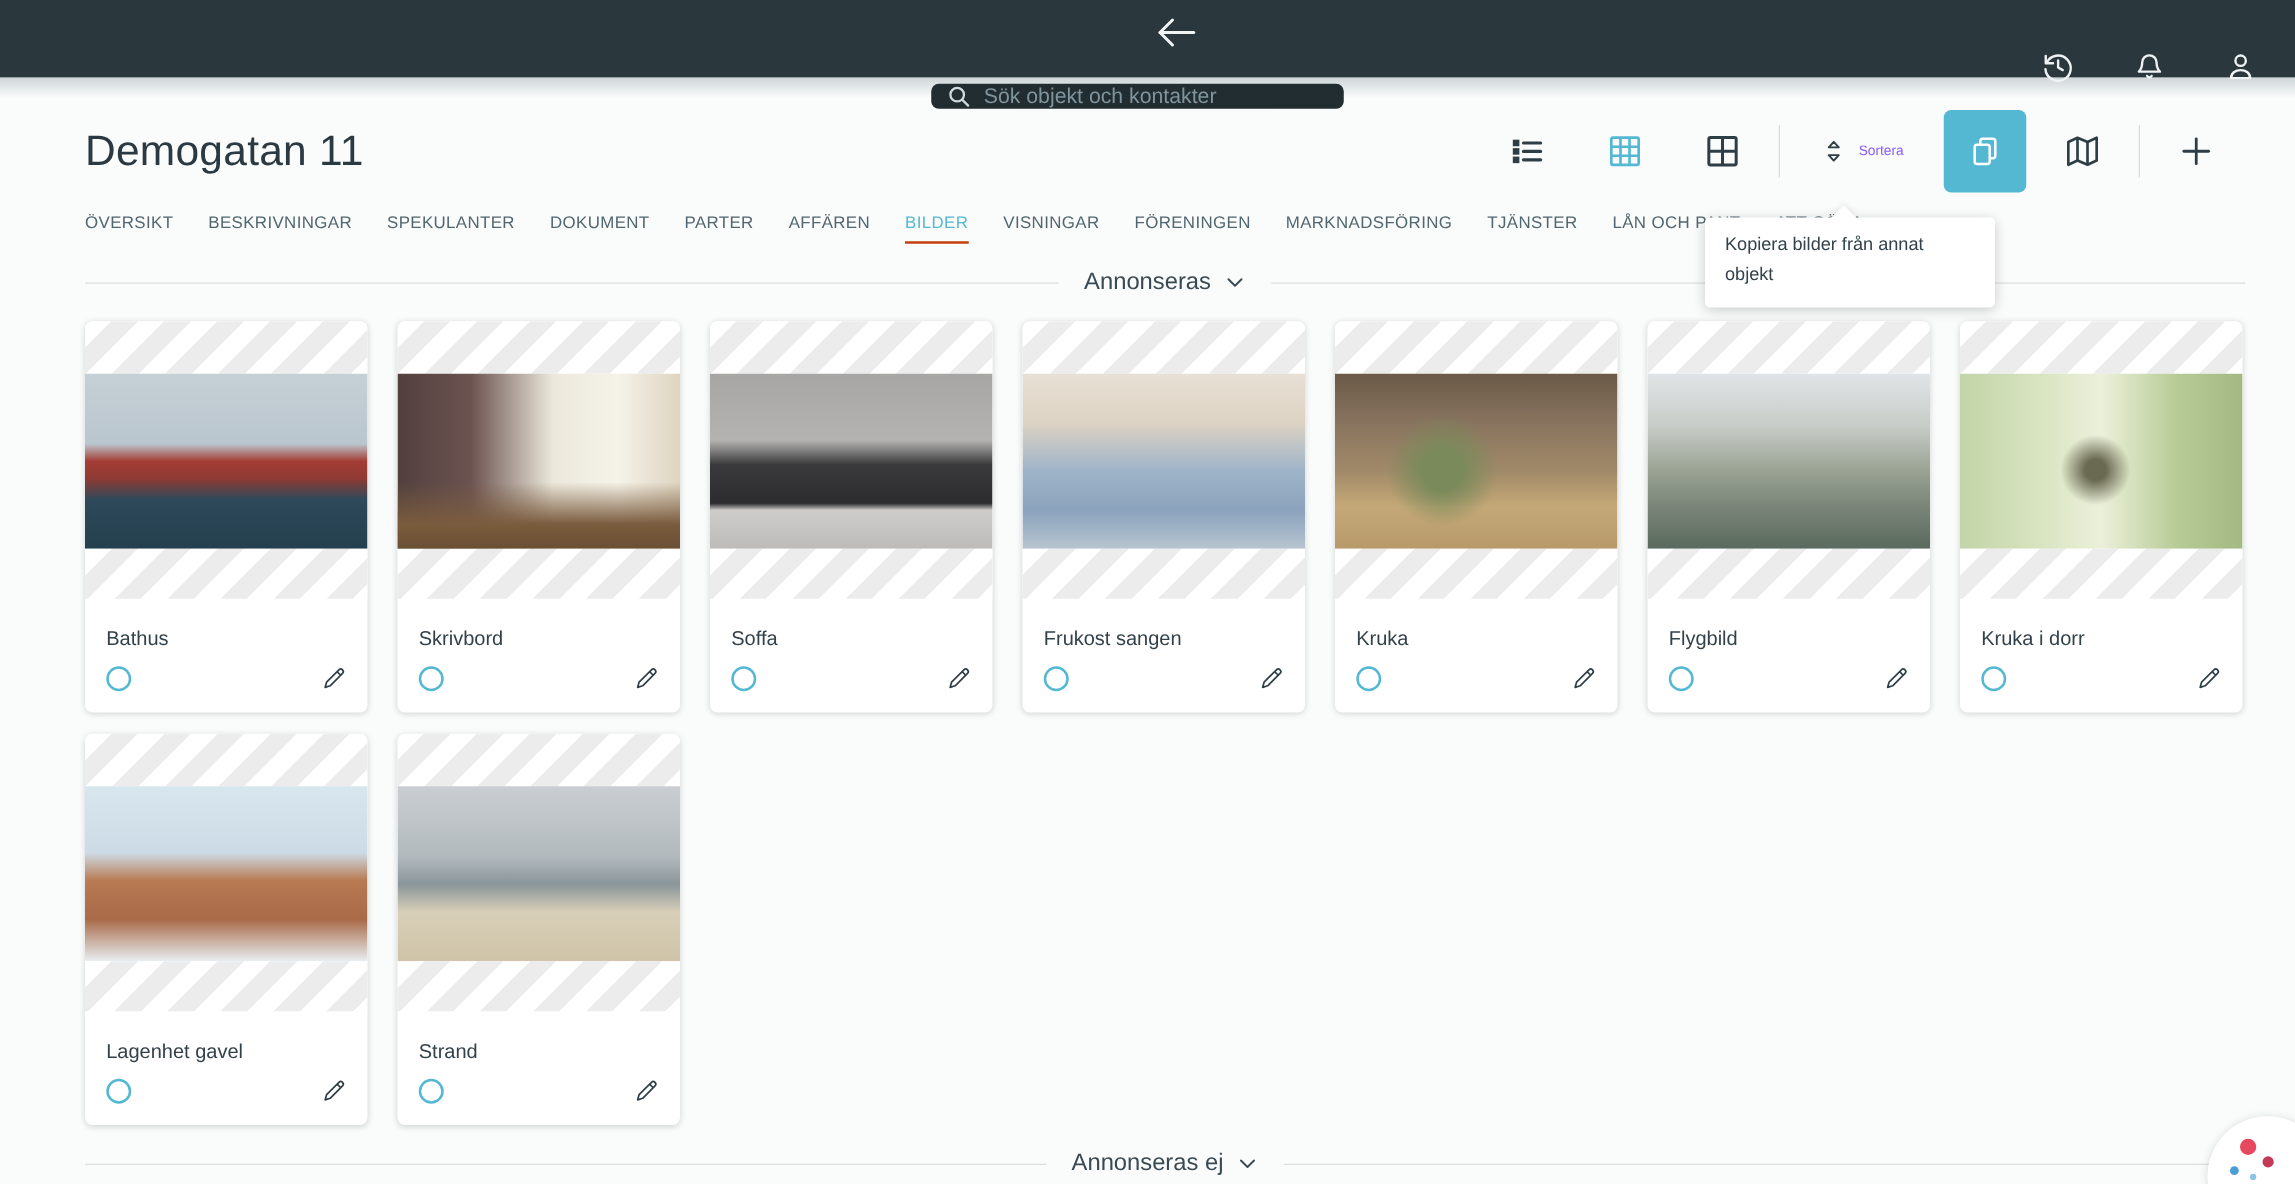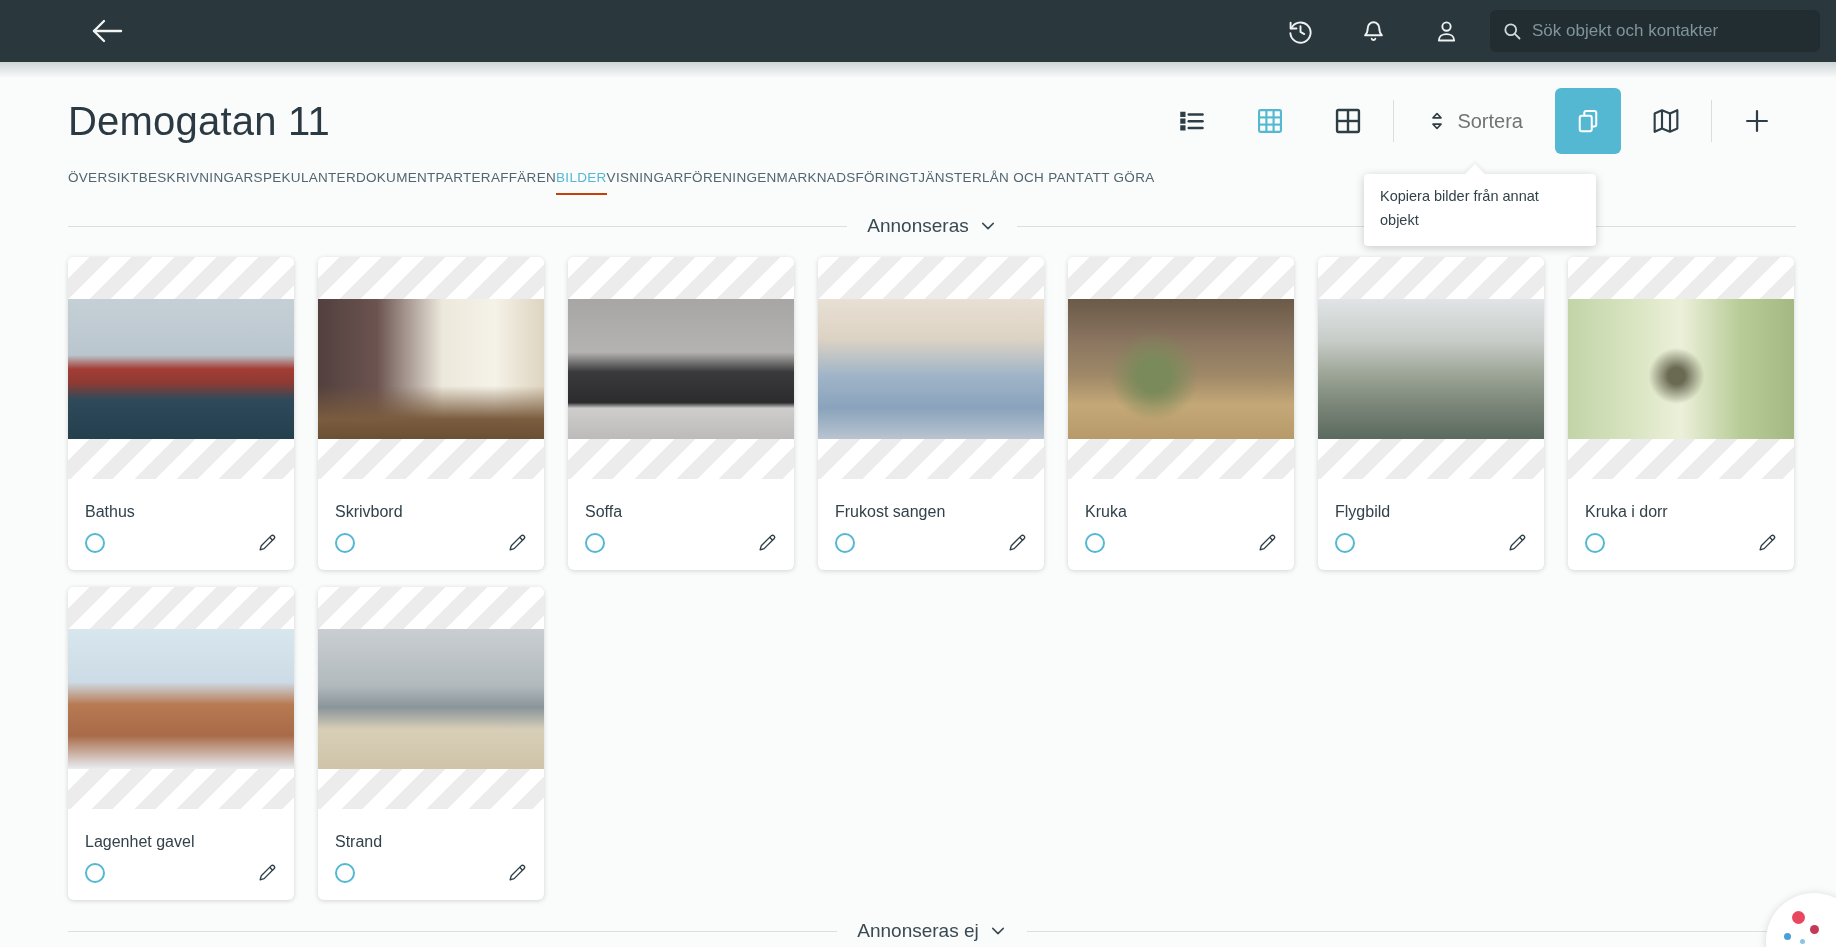--- a/index.html
+++ b/index.html
@@ -1,46 +1,46 @@
 <!DOCTYPE html>
 <html><head>
 <meta charset="utf-8">
 <style>
   * { margin:0; padding:0; box-sizing:border-box; }
   html,body { width:1836px; height:947px; overflow:hidden; background:#fafbfb;
     font-family:"Liberation Sans", sans-serif; color:#33424a; }
 
   
-  .topbar { height:62px; background:#2a373d; display:flex; align-items:center; }
+  .topbar { height:62px; background:#2a373d; display:flex; align-items:center;flex-direction:column; }
   .icon-btn { display:flex; align-items:center; justify-content:center; cursor:pointer; }
   .hamburger { width:30px; height:22px; display:flex; flex-direction:column; justify-content:space-between; margin-left:14px; }
   .hamburger span { height:4px; background:#f2f4f4; border-radius:1px; }
   .back-btn { margin-left:46px; }
   .top-icons { margin-left:auto; display:flex; gap:46px; align-items:center; margin-right:30px; }
   .search-box { width:330px; height:42px; background:#222d32; border-radius:6px; display:flex;
     align-items:center; padding:0 12px; margin-right:16px; }
   .search-box input { flex:1; background:transparent; border:none; outline:none; color:#dfe7e9;
     font-size:17px; margin-left:10px; font-family:"Liberation Sans", sans-serif; }
   .search-box input::placeholder { color:#7f949c; }
 
   
   .top-shade { height:16px; background:linear-gradient(rgba(170,182,187,.55), rgba(250,251,251,0)); }
 
   
   .header-row { display:flex; align-items:center; padding:10px 40px 0 68px; }
-  .page-title { font-size:40px; font-weight:300; color:#2b3a42; letter-spacing:.2px; }
+  .page-title { font-size:34px; font-weight:300; color:#2b3a42; letter-spacing:.2px; }
   .toolbar { margin-left:auto; display:flex; align-items:center; }
   .tb-btn { width:78px; display:flex; justify-content:center; align-items:center; cursor:pointer; }
   .tb-divider { width:1px; height:42px; background:#d9dddf; margin:0 6px; }
-  .sortera { display:flex; align-items:center; gap:9px; font-size:20px; color:#737373; padding:0 26px; cursor:pointer; }
+  .sortera { display:flex; align-items:center; gap:9px; font-size:11px; color:#8b5cf6; padding:0 26px; cursor:pointer; }
   .blue-btn { width:66px; height:66px; background:#54b8d3; border-radius:6px; display:flex;
     align-items:center; justify-content:center; margin:0 6px; cursor:pointer; }
 
   
-  .tabs-row { display:flex; padding:16px 0 0 68px; }
+  .tabs-row { display:flex; gap:28px; padding:16px 0 0 68px; }
   .tab { font-size:13.5px; letter-spacing:.3px; color:#51666f; padding-bottom:8px; cursor:pointer; white-space:nowrap; }
   .tab.active { color:#54b8d3; border-bottom:2px solid #c2410c; }
 
   
   .tooltip { position:absolute; left:1364px; top:174px; width:232px; background:#fff; border-radius:4px;
     box-shadow:0 2px 10px rgba(0,0,0,.20); padding:11px 16px 13px; font-size:14.5px; line-height:1.65;
     color:#33424a; z-index:9; }
   .tooltip::before { content:""; position:absolute; top:-7px; left:104px; width:14px; height:14px;
     background:#fff; transform:rotate(45deg); box-shadow:-2px -2px 4px rgba(0,0,0,.06); }
 

